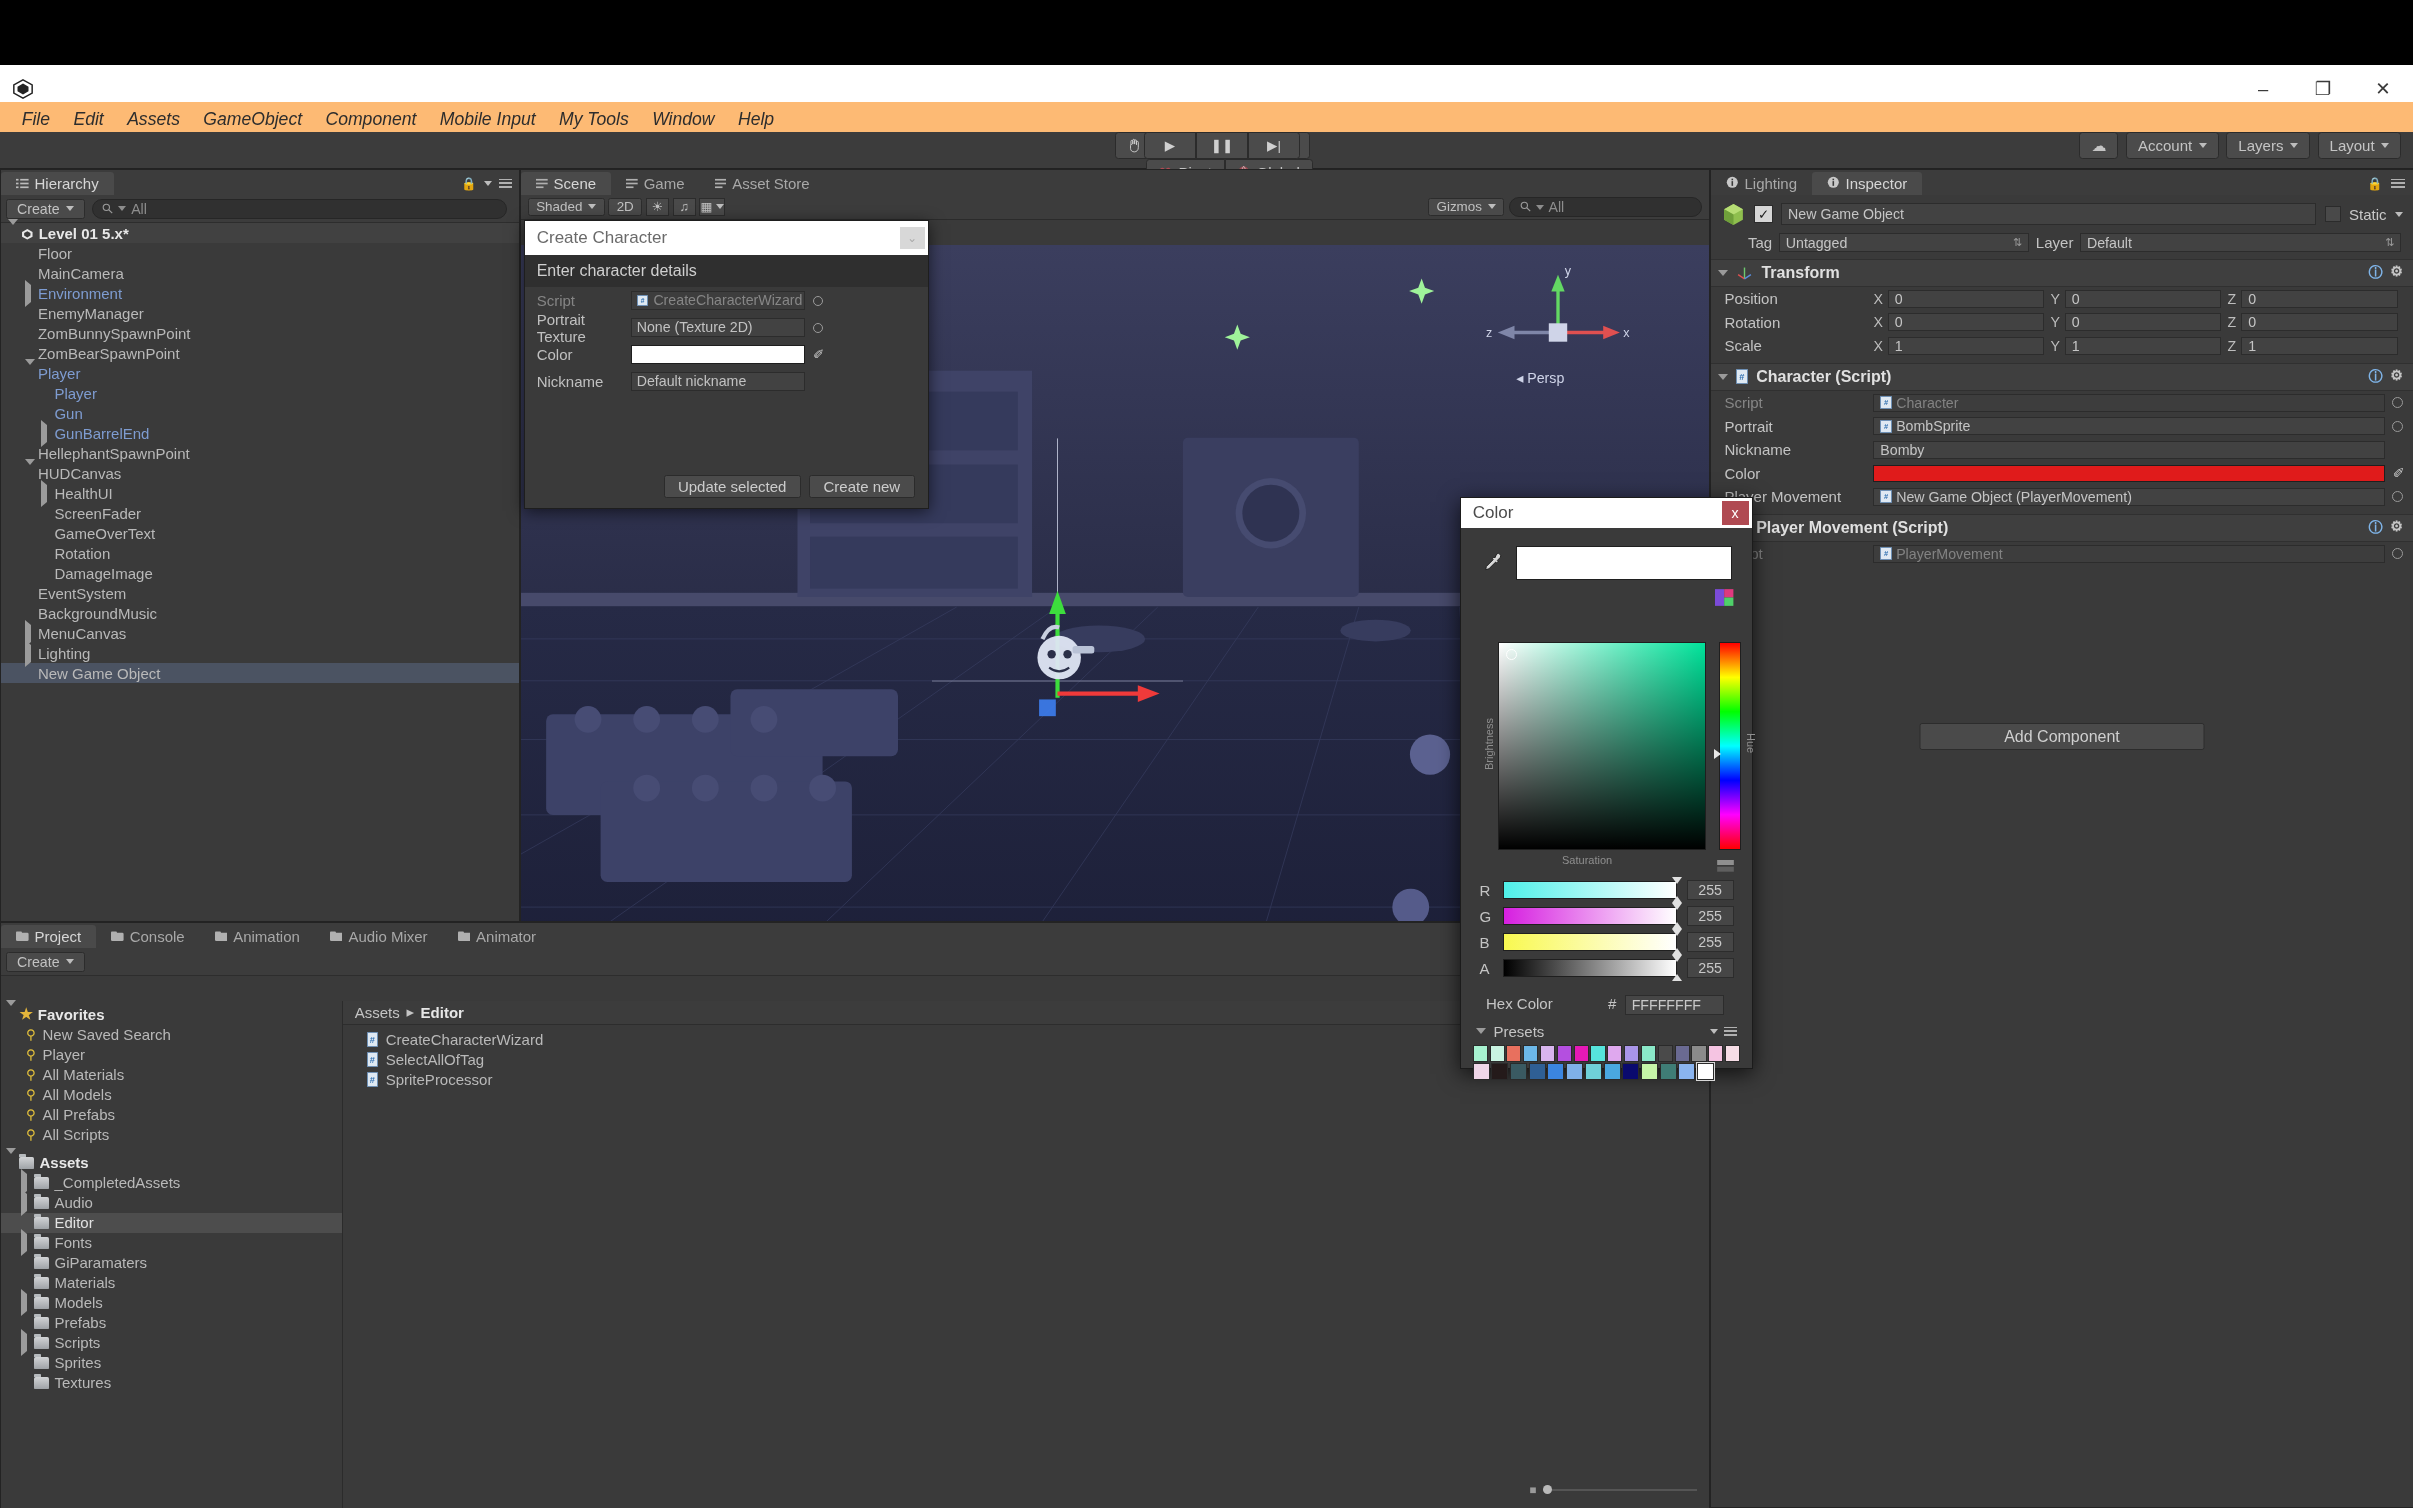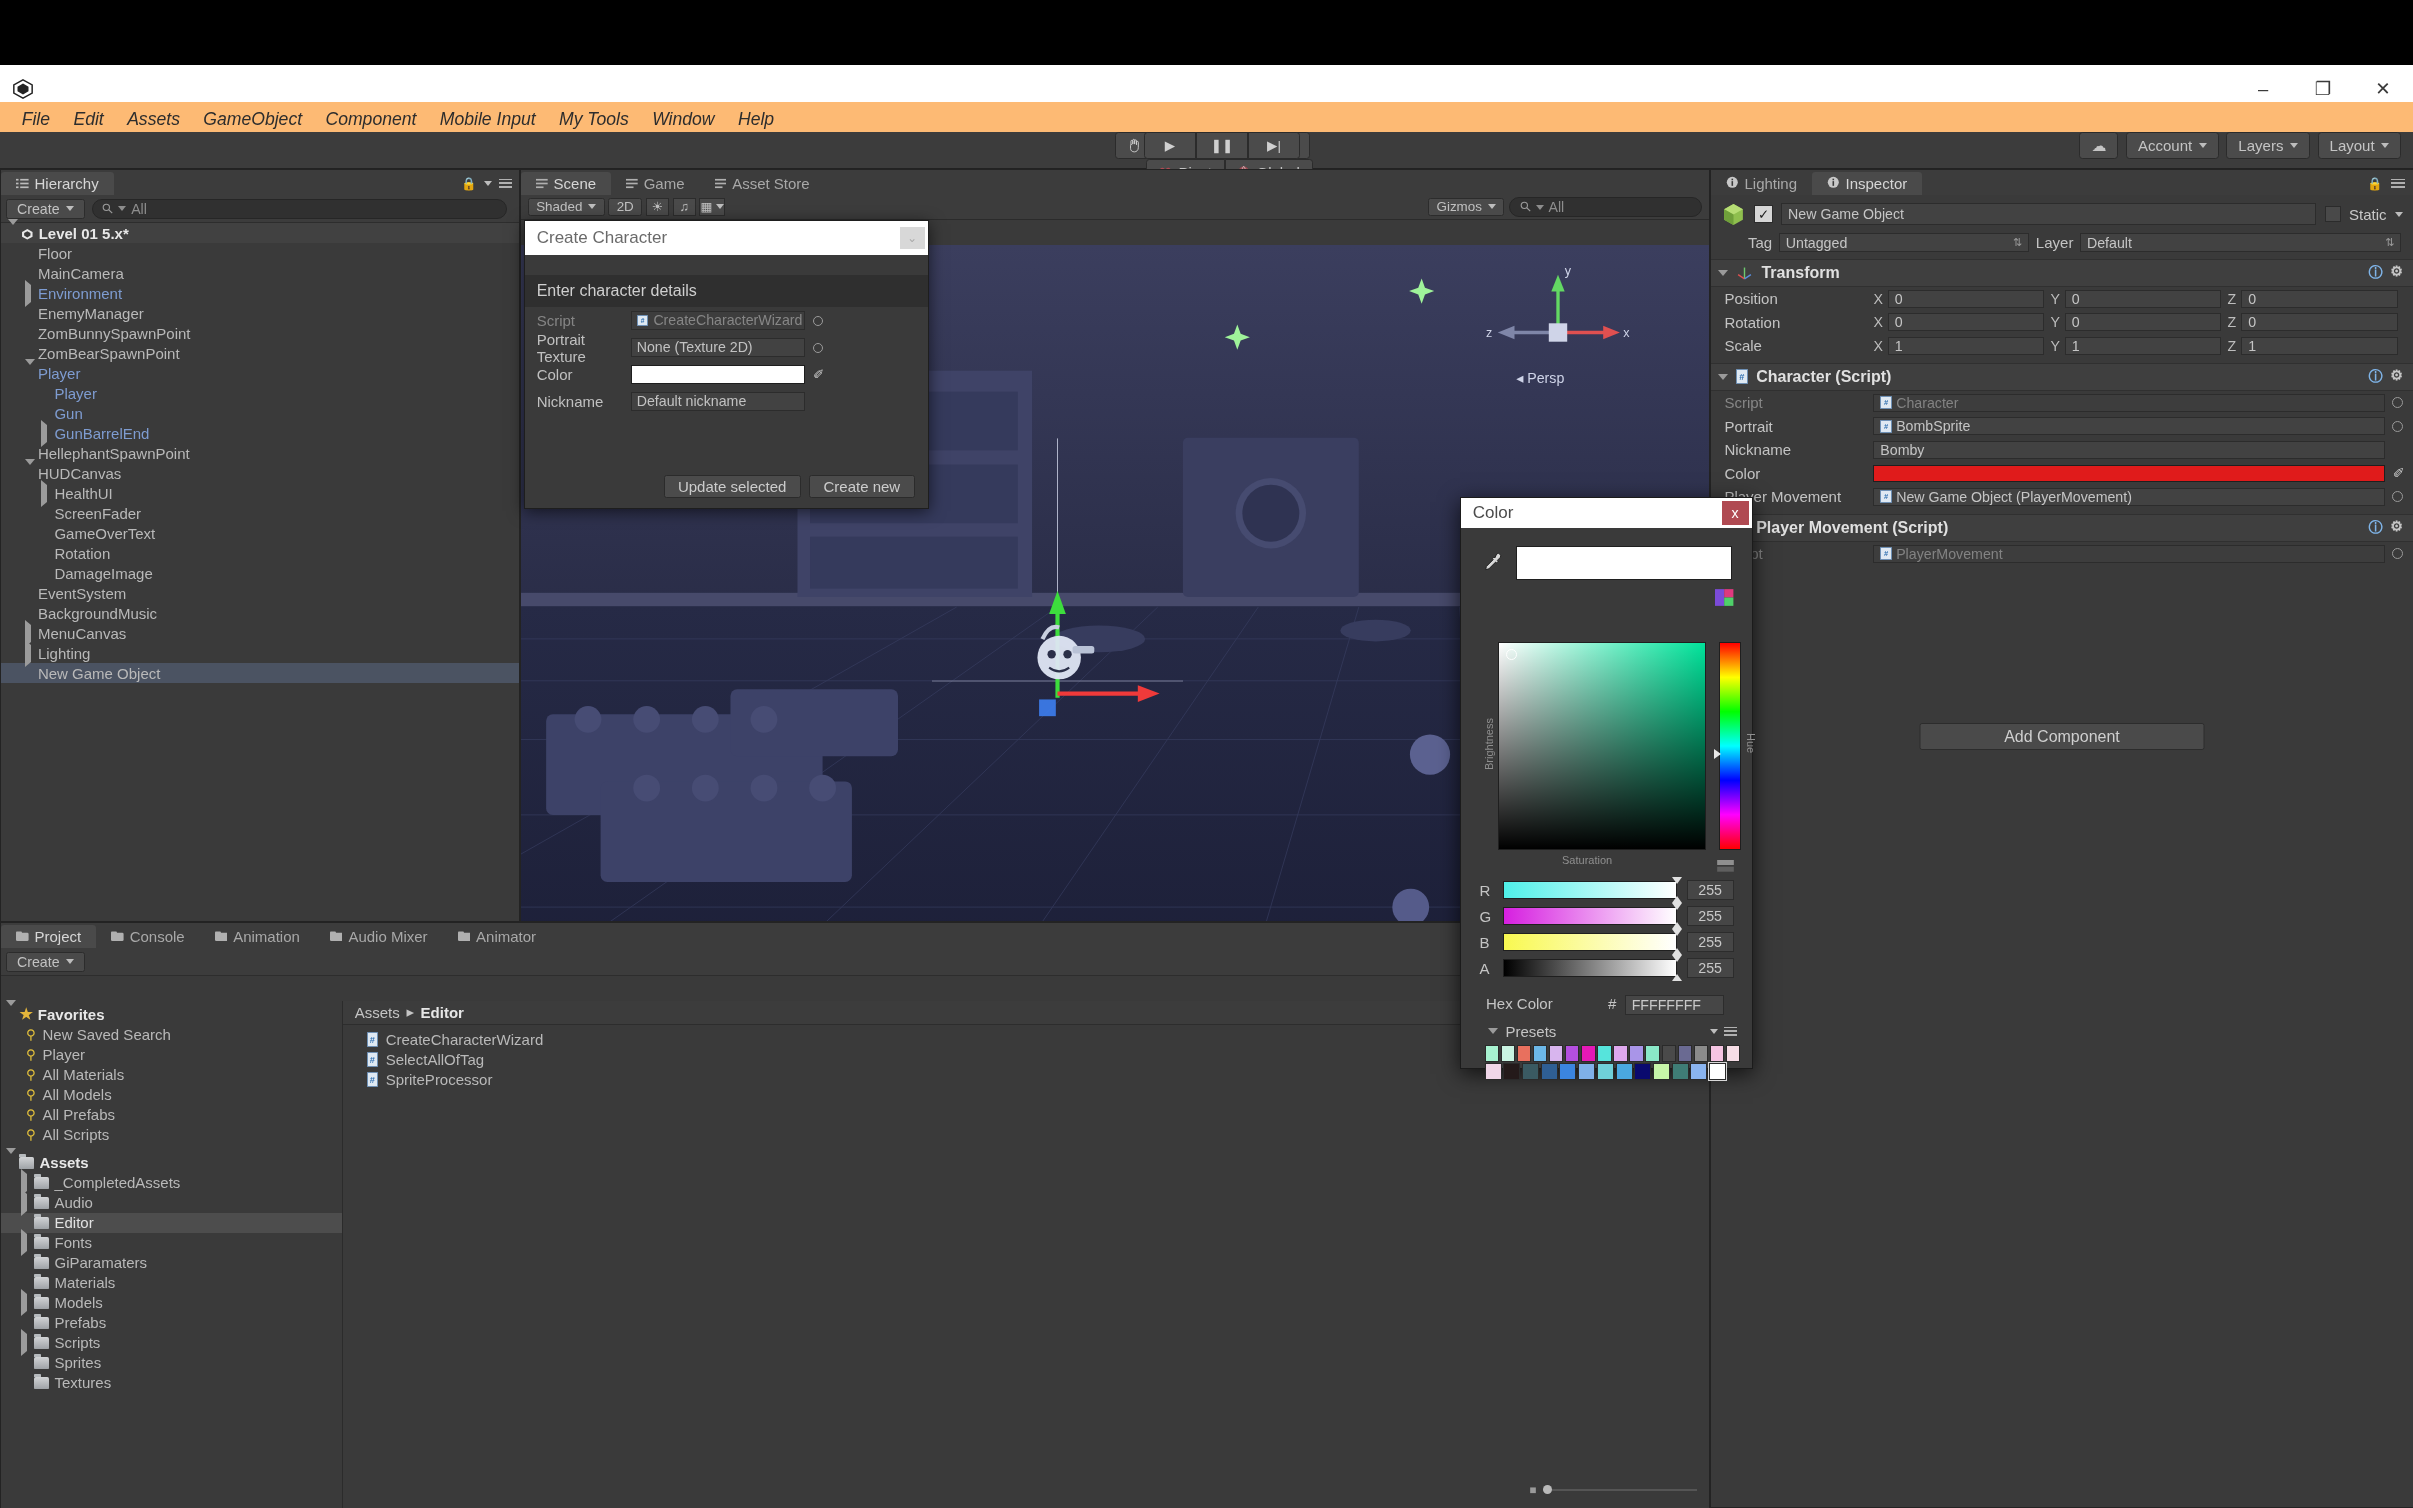--- a/index.html
+++ b/index.html
@@ -160,21 +160,21 @@
   .mag-ico { color: #e3c03b; font-size: 13.4px; }
 
   
   #wizard { position: absolute; left: 524px; top: 220px; width: 405px; height: 289px;
             background: #3a3a3a; border: 0.8px solid #1e1e1e; box-shadow: 0 3.4px 15px rgba(0,0,0,.6); z-index: 40; }
   #wizard .wz-title { height: 34px; background: #ffffff; display: flex; align-items: center;
                       padding-left: 11.7px; color: #6a6a6a; font-size: 17px; }
   #wizard .wz-min { margin-left: auto; width: 25px; height: 22px; background: #d8d8d8; margin-right: 3.4px;
                     display:flex;align-items:center;justify-content:center;color:#a8a8a8;font-size:11.7px; }
   #wizard .wz-help { height: 32px; background: #2f2f2f; display: flex; align-items: center;
-                     padding-left: 11.7px; color: #cfcfcf; font-size: 16px; margin-top: 20px; }
+                     padding-left: 11.7px; color: #cfcfcf; font-size: 16px; }
   #wizard .wz-row { height: 27px; display: flex; align-items: center; padding-left: 11.7px; font-size: 15px; }
   #wizard .wz-lab { width: 94px; color: #c0c0c0; }
   #wizard .wz-lab.dis { color: #858585; }
   #wizard .wz-val { height: 18.4px; background: #424242; border: 0.8px solid #2c2c2c; color: #c2c2c2;
                     font-size: 14.2px; display: flex; align-items: center; gap: 5px; padding: 0 5px;
                     width: 174px; white-space: nowrap; overflow: hidden; }
   #wizard .wz-val.dis { color: #868686; background: #3d3d3d; }
   #wizard .wz-color { width: 174px; height: 18.4px; background: #ffffff; border: 0.8px solid #1e1e1e; }
   #wizard .wz-btns { position: absolute; left: 0; right: 0; bottom: 10px;
                      display: flex; justify-content: flex-end; gap: 8.4px; padding-right: 13.4px; }
@@ -1174,21 +1174,21 @@
           <div class="cp-num">255</div>
         </div>
       </div>
 
     <div class="cp-hexrow" style="position:absolute; left:0; top:489px;">
       <span>Hex Color</span>
       <span style="margin-left:47px;">#</span>
       <span class="cp-hexfield">FFFFFFFF</span>
     </div>
 
-    <div style="position:absolute; left:0; right:0; top:513px;padding-left:12px;">
+    <div style="position:absolute; left:0; right:0; top:513px;">
       <div class="cp-presets-hdr">
         <span class="tri-d"></span>
         <span>Presets</span>
         <span style="margin-left:auto; display:flex; align-items:center; gap:5.9px; padding-right:15px;">
           <span class="caret-dn"></span>
           <span class="hamburger">
               <i></i>
               <i></i>
               <i></i>
             </span>

